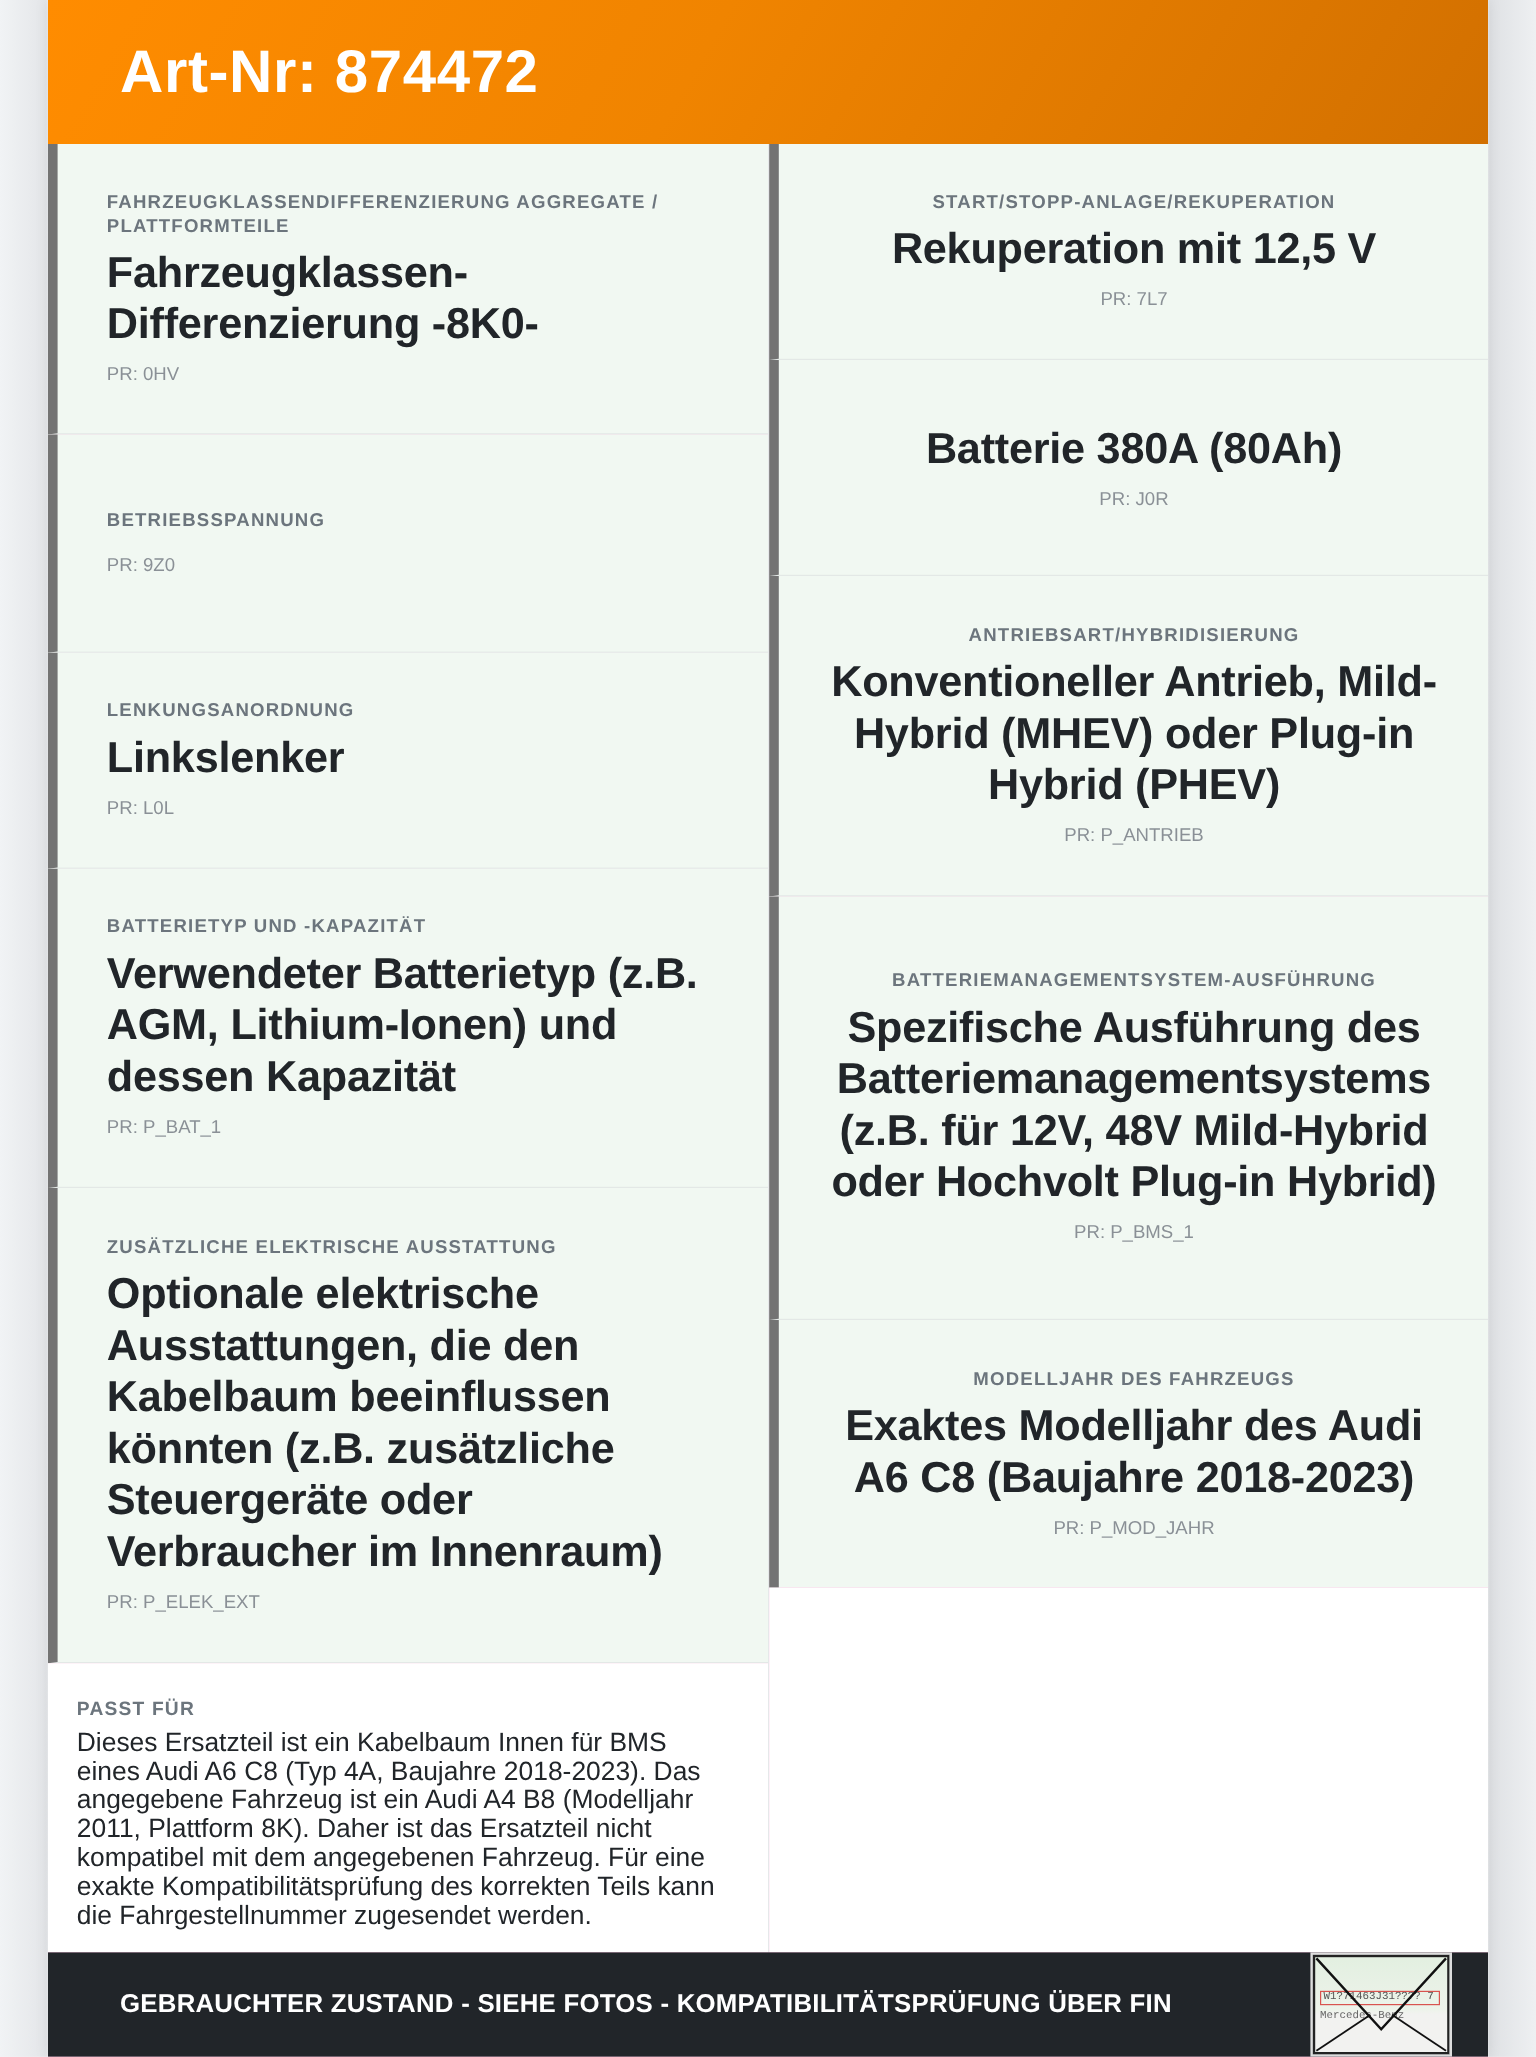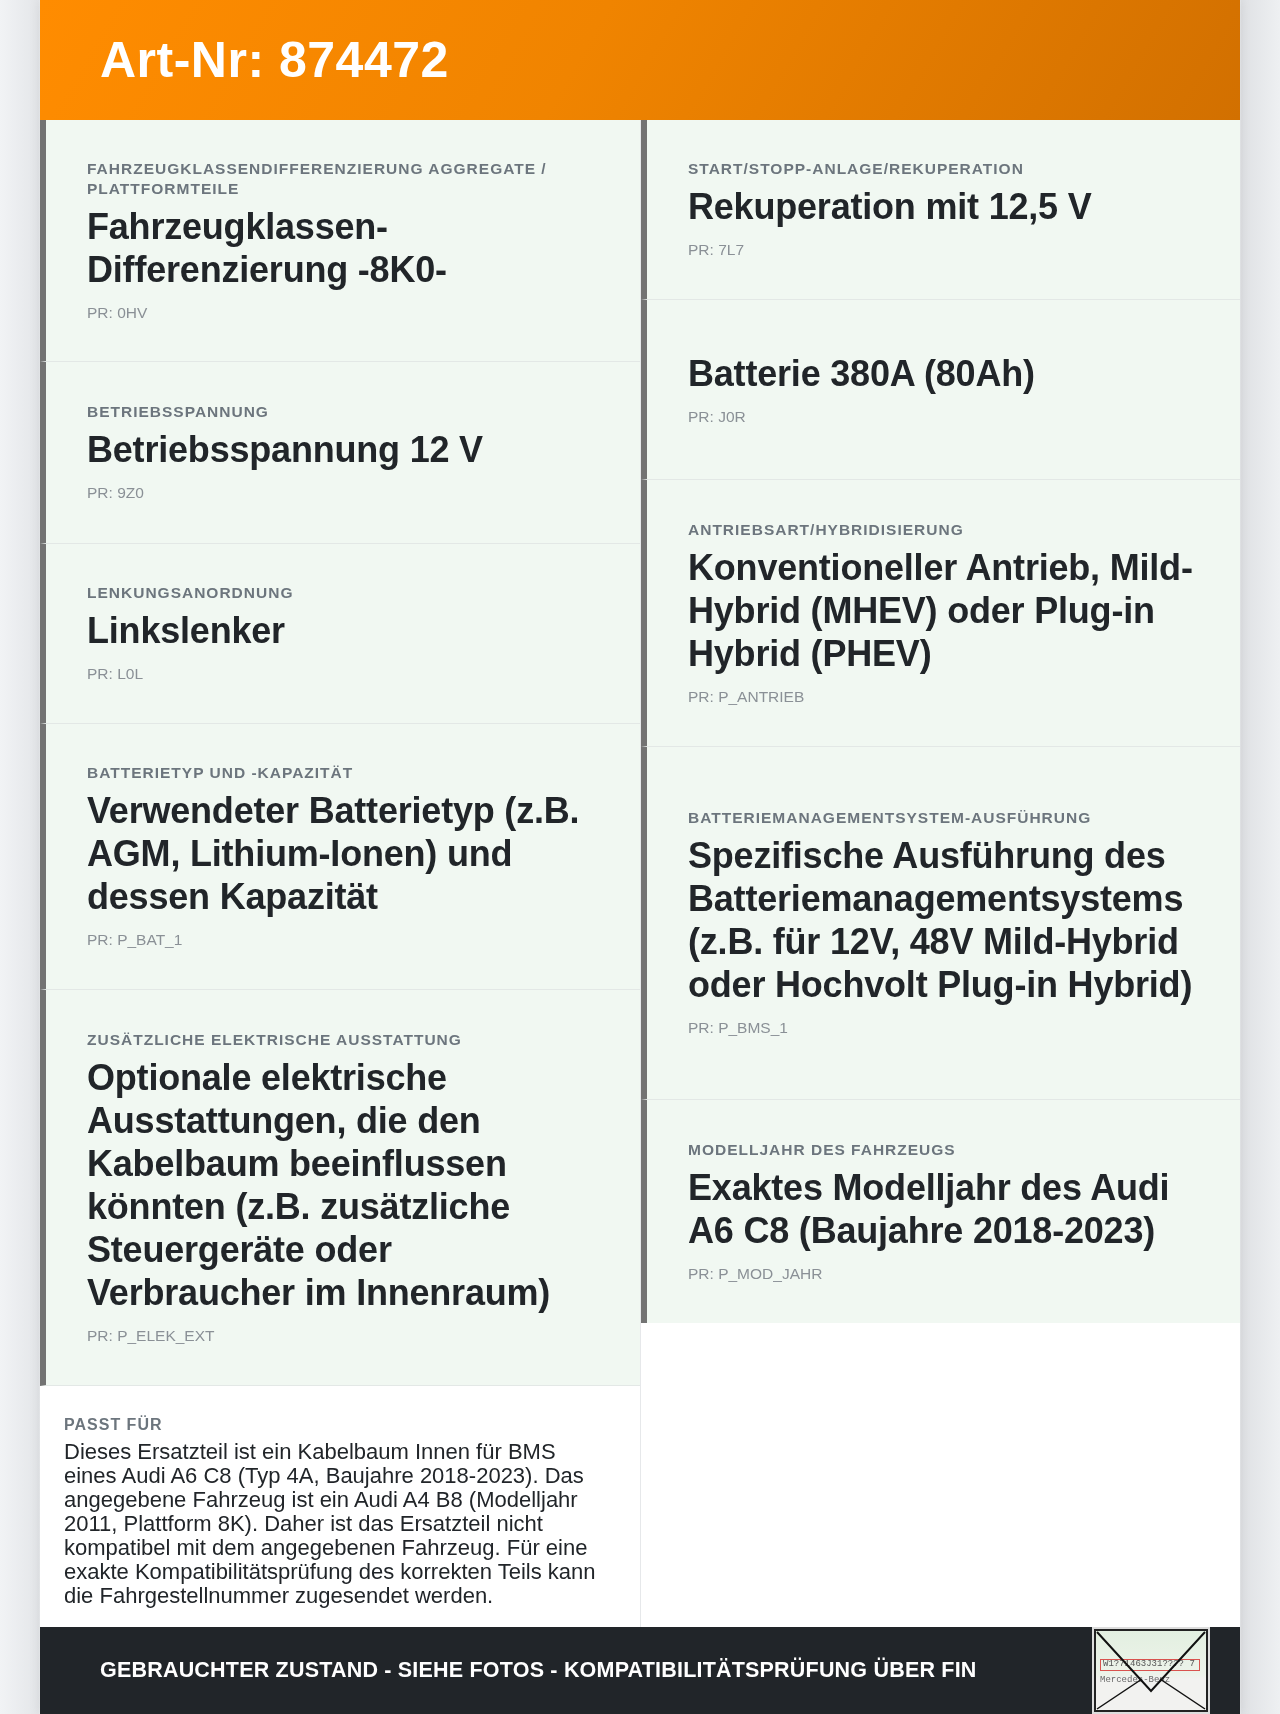--- a/index.html
+++ b/index.html
@@ -31,24 +31,24 @@
       letter-spacing: 0.5px;
     }
     .grid {
       display: flex;
       height: 1507px;
     }
     .col {
       width: 600px;
       display: flex; flex-direction: column;
     }
-    .col.right { width: 600px; border-left: 1px solid #e6e8ea; }
+    .col.right { width: 600px; border-left: 1px solid #e6e8ea; text-align: center; }
     .item {
       background: #f1f8f2;
-      border-left: 6px solid #737373;
+      border-left: 8px solid #737373;
       border-bottom: 1px solid #e3e8e6;
       padding: 0 40px 0 41px;
       display: flex; flex-direction: column; justify-content: center;
     }
     .item .label {
       font-size: 15.5px;
       font-weight: 700;
       color: #6c757d;
       letter-spacing: 1px;
       text-transform: uppercase;
@@ -137,21 +137,20 @@
   <div class="grid">
 
     <div class="col left">
       <div class="item" style="height:242px">
         <div class="label">Fahrzeugklassendifferenzierung Aggregate / Plattformteile</div>
         <div class="value">Fahrzeugklassen-Differenzierung -8K0-</div>
         <div class="pr">PR: 0HV</div>
       </div>
       <div class="item" style="height:182px">
         <div class="label">Betriebsspannung</div>
-        <div class="value">Betriebsspannung 12 V</div>
         <div class="pr">PR: 9Z0</div>
       </div>
       <div class="item" style="height:180px">
         <div class="label">Lenkungsanordnung</div>
         <div class="value">Linkslenker</div>
         <div class="pr">PR: L0L</div>
       </div>
       <div class="item" style="height:266px">
         <div class="label">Batterietyp und -Kapazität</div>
         <div class="value">Verwendeter Batterietyp (z.B. AGM, Lithium-Ionen) und dessen Kapazität</div>

